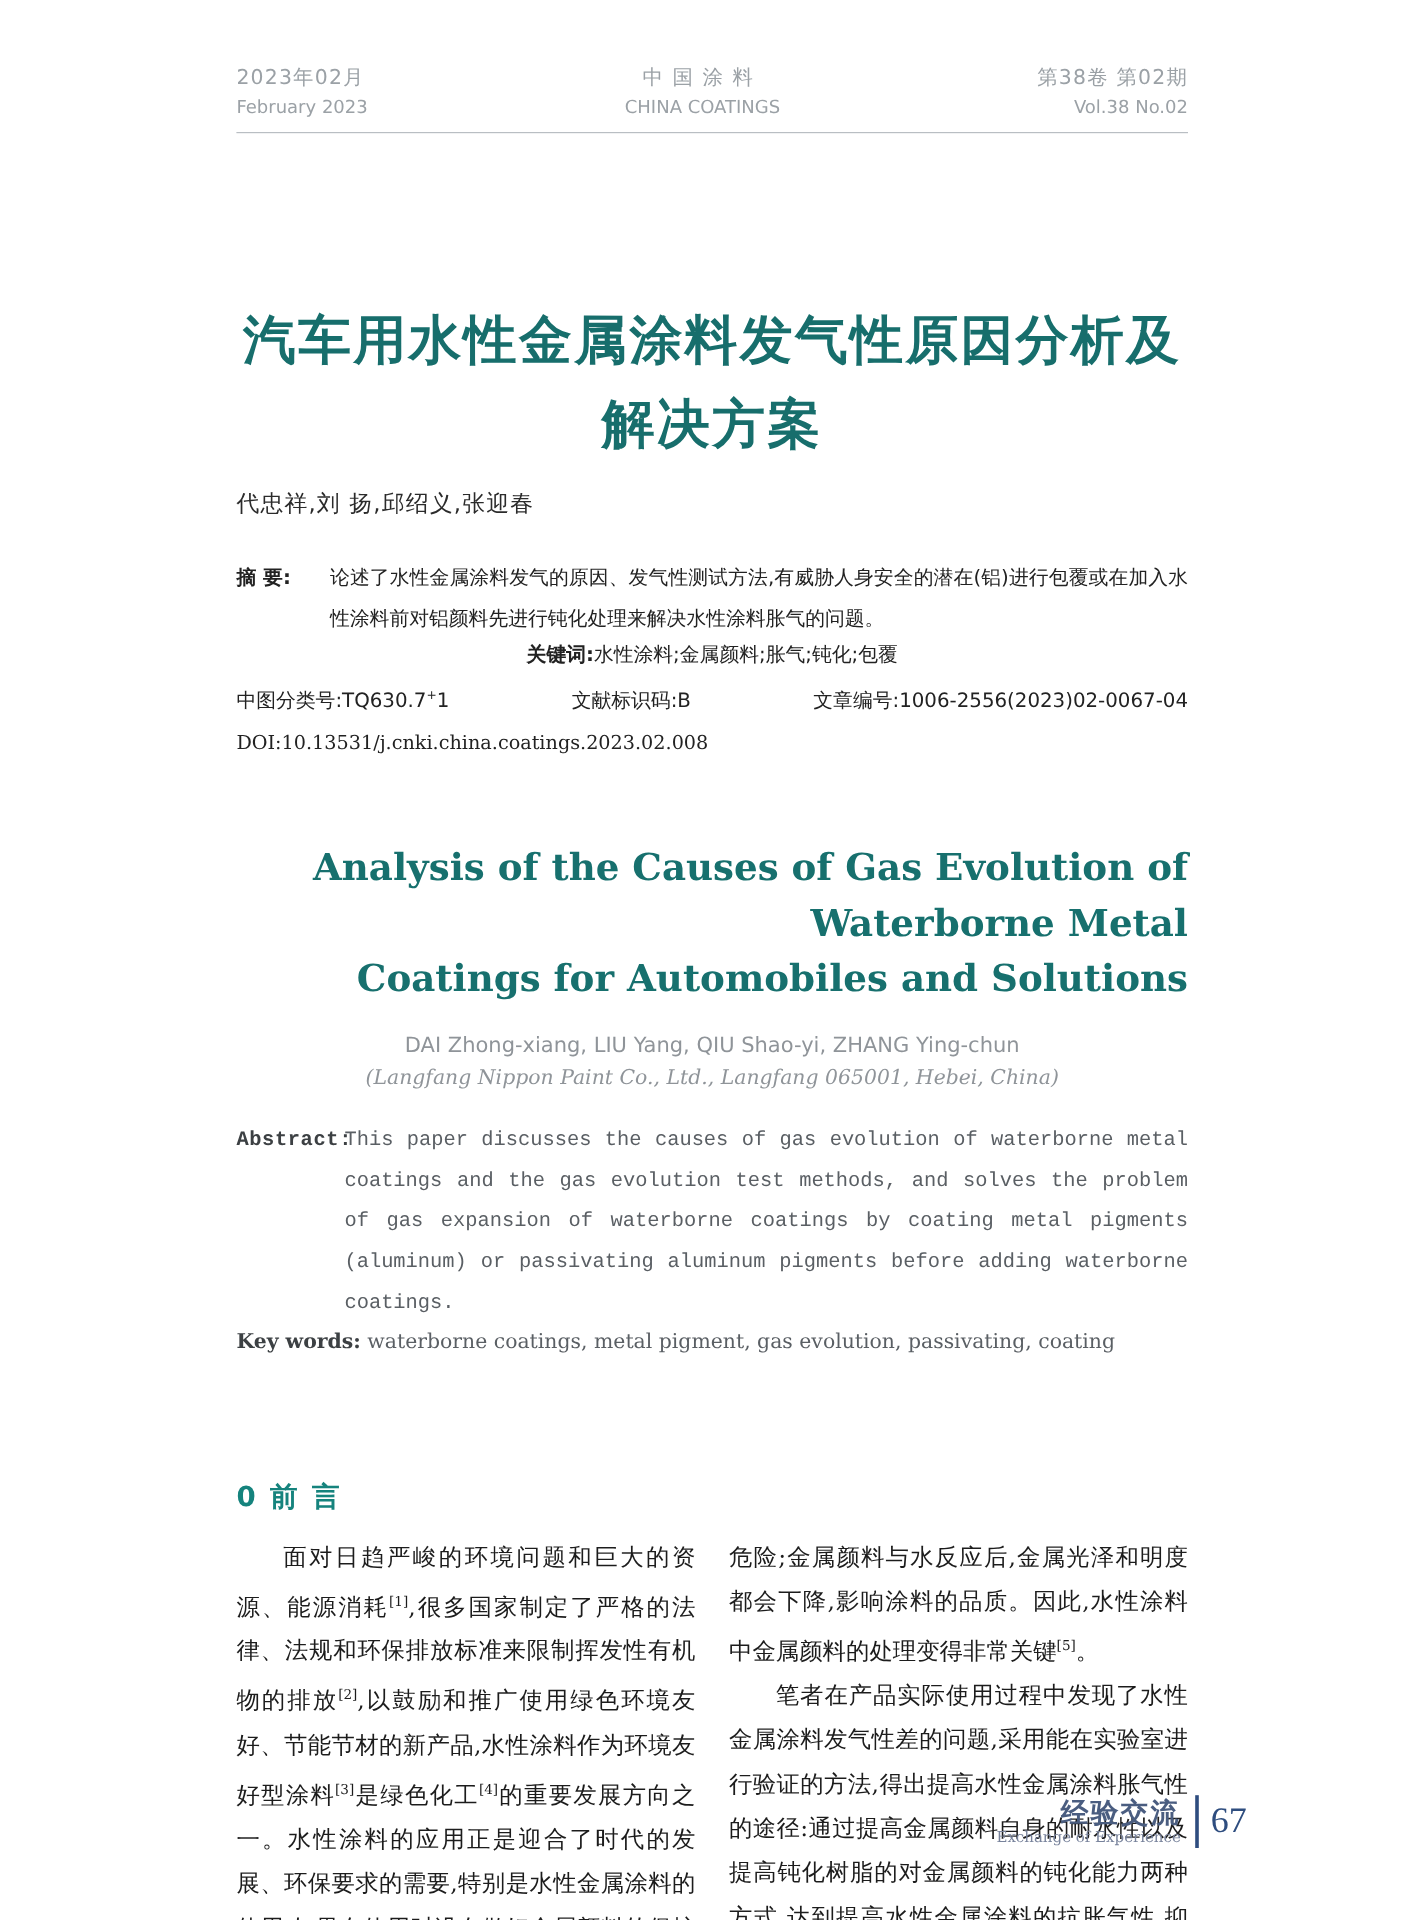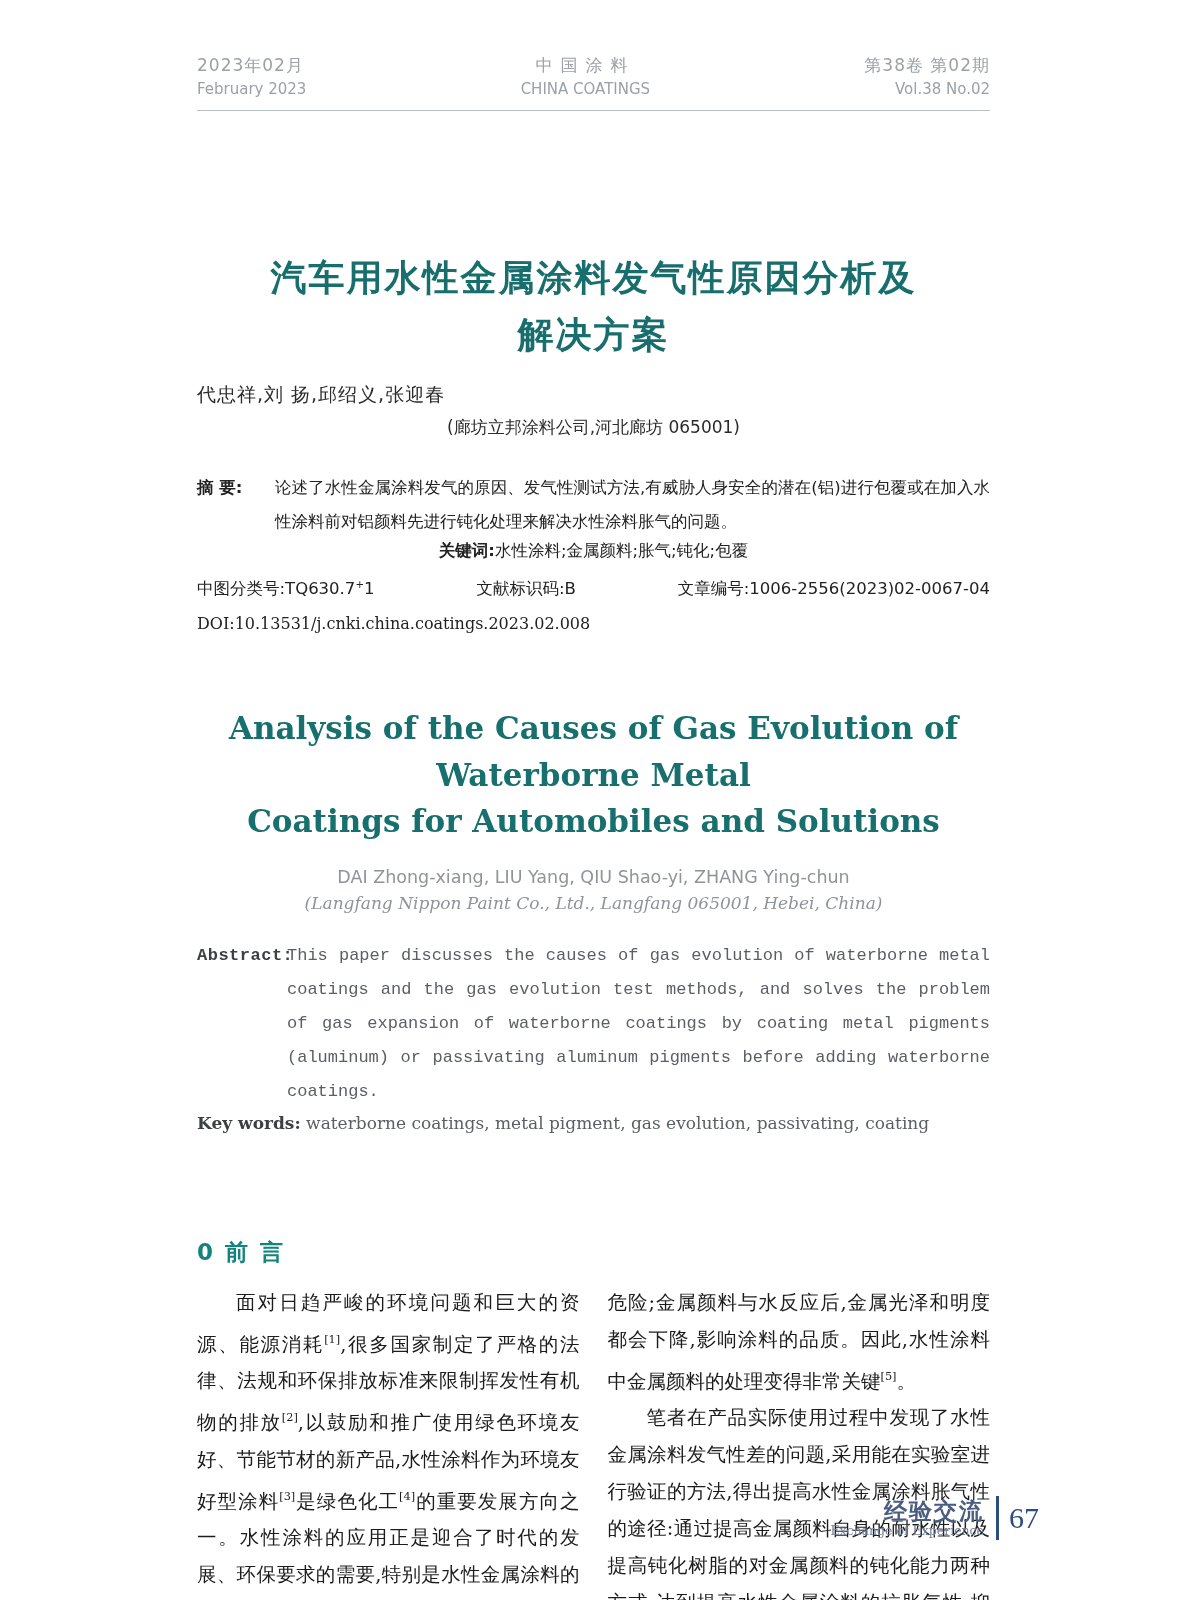--- a/index.html
+++ b/index.html
@@ -28,21 +28,21 @@
   .hcol.center { text-align: center; }
   .hcol.center .cn { letter-spacing: 8px; }
   .hcol.right { text-align: right; }
   .header-rule { border-bottom: 1.5px solid #b9bec3; margin-top: 8px; }
 
   
   .cn-title {
     margin-top: 138px;
     text-align: center;
     color: #176e6c;
-    font-size: 36px;
+    font-size: 44px;
     font-weight: bold;
     line-height: 1.6;
     letter-spacing: 2px;
   }
   .cn-authors { margin-top: 18px; font-size: 19px; color: #2b2b2b; letter-spacing: 1px; }
   .cn-affiliation { margin-top: 8px; text-align: center; font-size: 17px; color: #2b2b2b; }
 
   
   .cn-abstract {
     position: relative;
@@ -64,21 +64,21 @@
   }
   .meta-row sup { font-size: 0.62em; }
   .doi {
     margin-top: 14px; font-size: 16px; color: #222;
     font-family: "DejaVu Serif", "Liberation Serif", serif;
   }
 
   
   .en-title {
     margin-top: 72px;
-    text-align: center;
+    text-align: right;
     color: #17706e;
     font-family: "DejaVu Serif", "Liberation Serif", serif;
     font-size: 31px;
     font-weight: bold;
     line-height: 1.5;
   }
   .en-authors { margin-top: 22px; text-align: center; font-size: 17.5px; color: #8f9499; }
   .en-affiliation {
     margin-top: 6px; text-align: center; font-size: 17px; color: #8f9499;
     font-family: "DejaVu Serif", "Liberation Serif", serif; font-style: italic;
@@ -158,21 +158,20 @@
       </div>
     </div>
     <div class="header-rule"></div>
 
     <h1 class="cn-title">
       <div>汽车用水性金属涂料发气性原因分析及</div>
       <div>解决方案</div>
     </h1>
 
     <div class="cn-authors">代忠祥,刘 扬,邱绍义,张迎春</div>
-    <div class="cn-affiliation">(廊坊立邦涂料公司,河北廊坊 065001)</div>
 
     <div class="cn-abstract">
       <span class="abs-label">摘 要:</span>
       <span>论述了水性金属涂料发气的原因、发气性测试方法,有威胁人身安全的潜在(铝)进行包覆或在加入水性涂料前对铝颜料先进行钝化处理来解决水性涂料胀气的问题。</span>
     </div>
 
     <div class="cn-keywords">
       <span class="kw-label">关键词:</span><span>水性涂料;金属颜料;胀气;钝化;包覆</span>
     </div>
 

